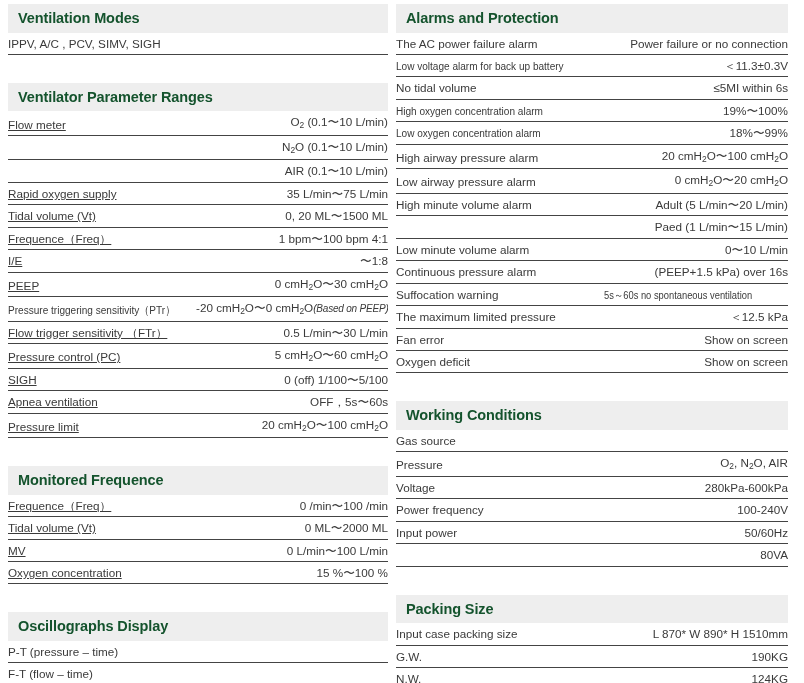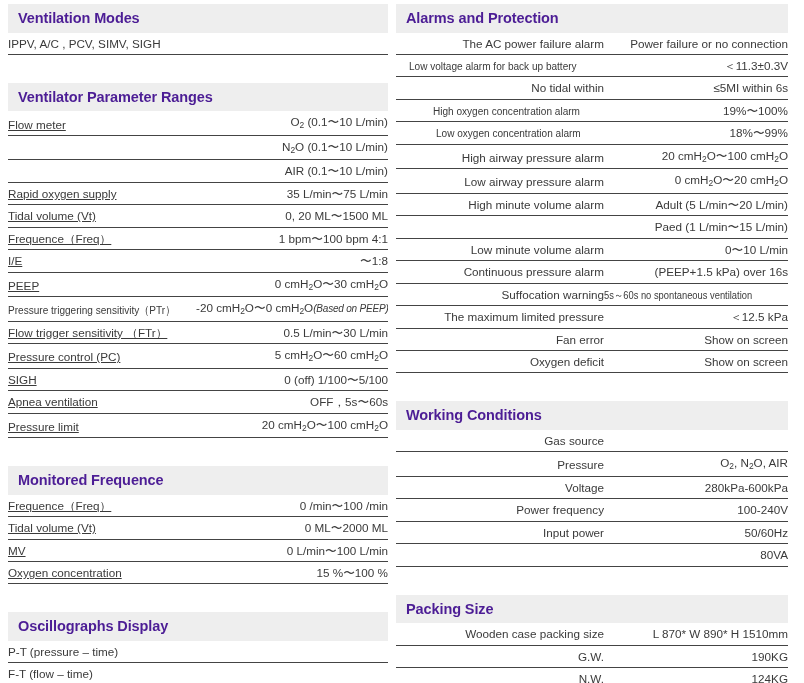--- a/index.html
+++ b/index.html
@@ -32,21 +32,21 @@
   .col-right {
     width: 412px;
     padding: 4px 16px 0 4px;
   }
 
   .section { margin-bottom: 0; }
   .section + .section { margin-top: 28px; }
 
   .sec-header {
     background: #eeeeee;
-    color: #4c1d95;
+    color: #14532d;
     font-weight: bold;
     font-size: 14.5px;
     line-height: 1;
     padding: 7px 0 7px 10px;
     letter-spacing: -0.1px;
   }
 
   table.spec {
     width: 100%;
     border-collapse: collapse;
@@ -66,21 +66,21 @@
   td.value { padding-left: 4px; text-align: right; }
 
   
   td.noline { border-bottom: none; }
 
   
   .col-left td.label { width: 188px; text-decoration: underline; }
   .col-left td.value { width: auto; }
 
   
-  .col-right td.label { width: 208px; text-align: right; }
+  .col-right td.label { width: 208px; }
   .col-right td.value { width: auto; }
 
   
   td.full { padding-left: 10px; }
 
   
   .cond {
     display: inline-block;
     transform: scaleX(0.86);
     transform-origin: left center;
@@ -234,21 +234,21 @@
           <tbody>
             <tr>
               <td class="label">The AC power failure alarm</td>
               <td class="value"><span class="nowrap">Power failure or no connection</span></td>
             </tr>
             <tr>
               <td class="label"><span class="cond">Low voltage alarm for back up battery</span></td>
               <td class="value"><span class="nowrap">＜11.3±0.3V</span></td>
             </tr>
             <tr>
-              <td class="label">No tidal within</td>
+              <td class="label">No tidal volume</td>
               <td class="value"><span class="nowrap">≤5MI within 6s</span></td>
             </tr>
             <tr>
               <td class="label"><span class="cond">High oxygen concentration alarm</span></td>
               <td class="value"><span class="nowrap">19%〜100%</span></td>
             </tr>
             <tr>
               <td class="label"><span class="cond">Low oxygen concentration alarm</span></td>
               <td class="value"><span class="nowrap">18%〜99%</span></td>
             </tr>
@@ -324,21 +324,21 @@
               <td class="value"><span class="nowrap">80VA</span></td>
             </tr>
           </tbody>
         </table>
       </div>
       <div class="section">
         <div class="sec-header">Packing Size</div>
         <table class="spec">
           <tbody>
             <tr>
-              <td class="label">Wooden case packing size</td>
+              <td class="label">Input case packing size</td>
               <td class="value"><span class="nowrap">L 870* W 890* H 1510mm</span></td>
             </tr>
             <tr>
               <td class="label">G.W.</td>
               <td class="value"><span class="nowrap">190KG</span></td>
             </tr>
             <tr>
               <td class="label">N.W.</td>
               <td class="value"><span class="nowrap">124KG</span></td>
             </tr>

